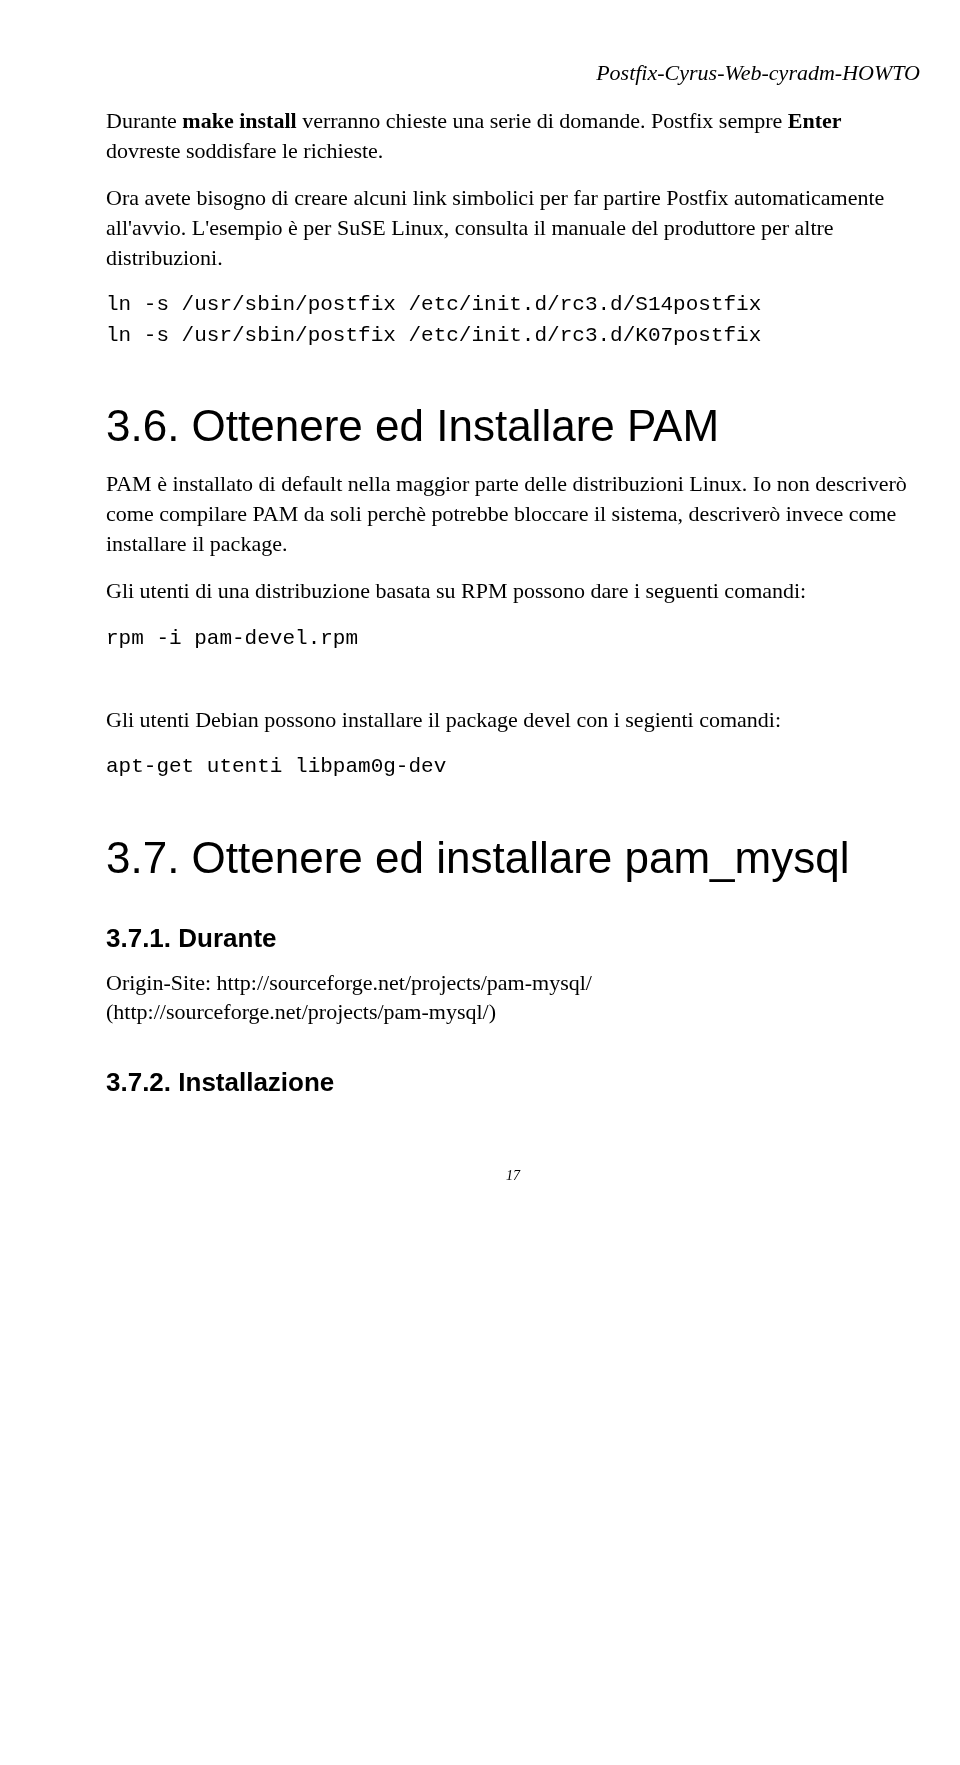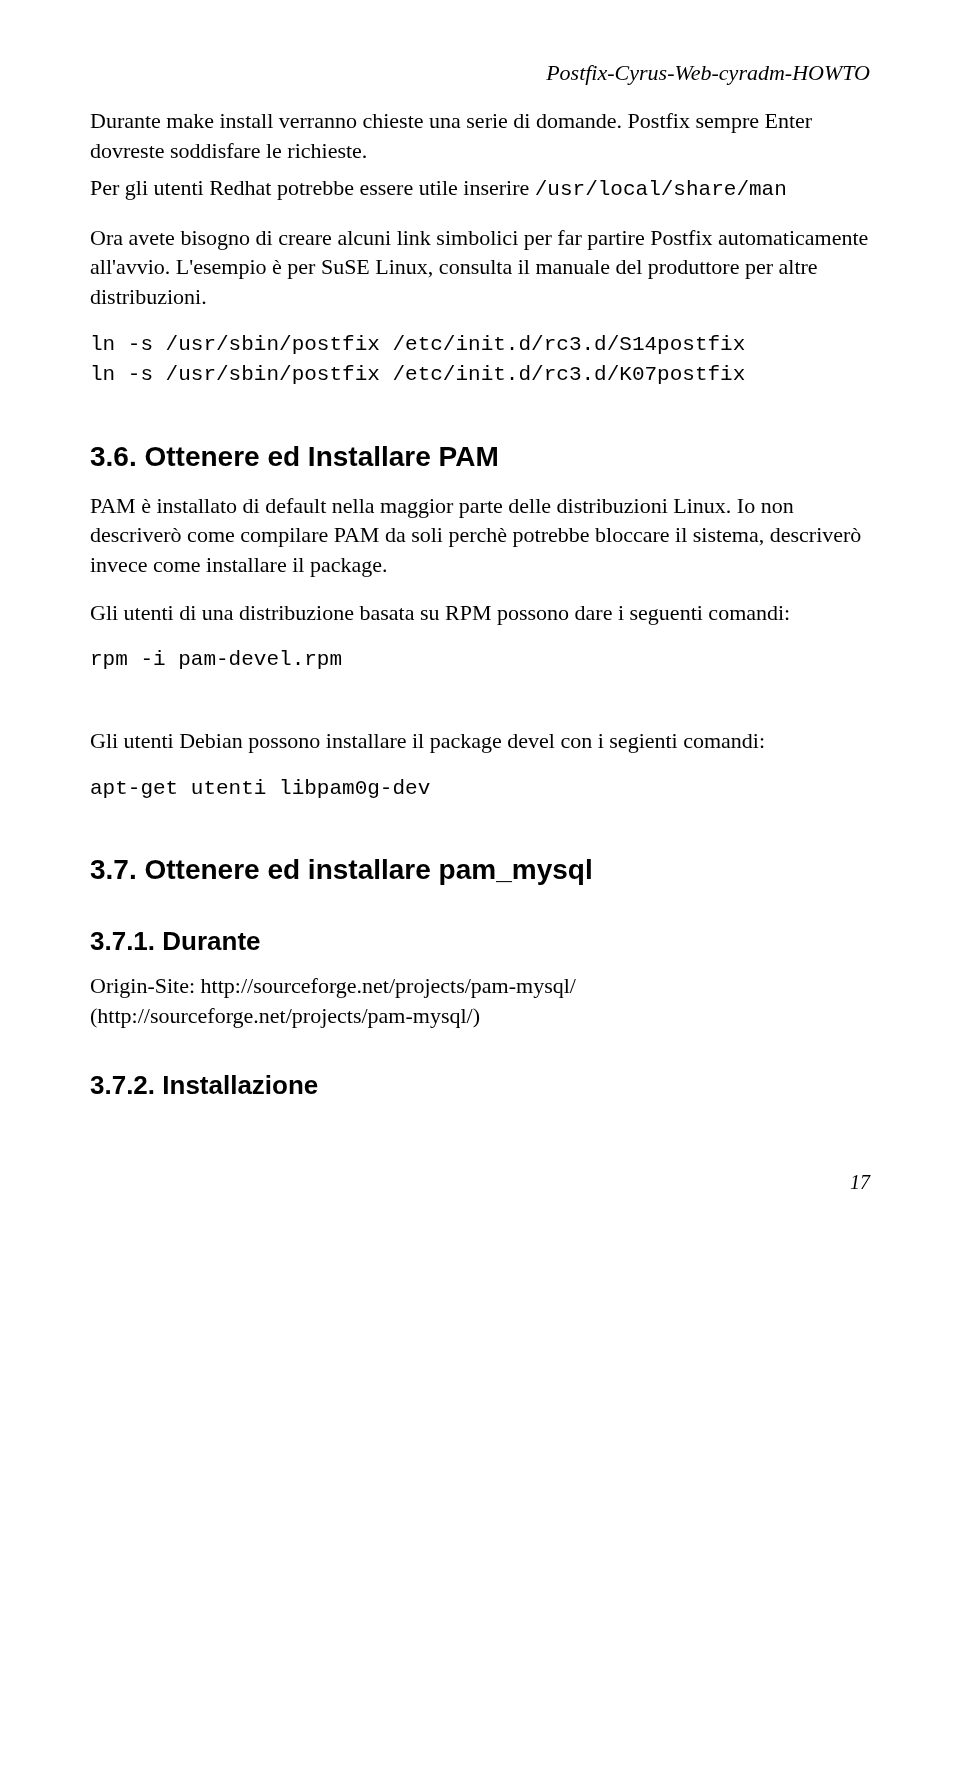--- a/index.html
+++ b/index.html
@@ -4,78 +4,76 @@
 <style>
   body {
     margin: 0;
     padding: 0;
     font-family: "Times New Roman", Times, serif;
     background: #fff;
     color: #000;
     width: 960px;
   }
   .page {
-    padding: 60px 90px 50px 90px;
+    padding: 60px 40px 50px 90px;
     box-sizing: border-box;
+    margin-left: 16px;
   }
   .running-header {
     text-align: right;
     font-style: italic;
     font-size: 22px;
     margin-bottom: 20px;
   }
   p {
     font-size: 22px;
     line-height: 1.35;
     margin: 0 0 8px 0;
   }
-  .bold { font-weight: normal; text-align: right; }
+  .bold { font-weight: bold; text-align: right; }
   .mono {
     font-family: "Courier New", Courier, monospace;
     font-size: 21px;
   }
   pre.mono {
     margin: 18px 0 50px 0;
     white-space: pre-wrap;
     line-height: 1.45;
   }
   h2.section {
     font-family: Helvetica, Arial, sans-serif;
-    font-weight: bold;
-    font-size: 28px;
+    font-weight: normal;
+    font-size: 44px;
     margin: 50px 0 18px 0;
   }
   h3.subsection {
     font-family: Helvetica, Arial, sans-serif;
     font-weight: bold;
     font-size: 26px;
     margin: 40px 0 14px 0;
   }
   .pagenum {
-    text-align: right;
+    text-align: center;
     font-style: italic;
-    font-size: 20px;
+    font-size: 14px;
     margin-top: 70px;
   }
   .spacer-sm { height: 10px; }
 </style>
 </head>
 <body>
 
 <div class="page">
 
   <div class="running-header">Postfix-Cyrus-Web-cyradm-HOWTO</div>
 
   <p>
     <span>Durante </span><span class="bold">make install</span><span> verranno chieste una serie di domande. Postfix sempre </span><span class="bold">Enter</span><span> dovreste soddisfare le richieste.</span>
   </p>
 
-  <p>
-    <span>Per gli utenti Redhat potrebbe essere utile inserire </span><span class="mono">/usr/local/share/man</span>
-  </p>
 
   <div class="spacer-sm"></div>
 
   <p>Ora avete bisogno di creare alcuni link simbolici per far partire Postfix automaticamente all'avvio. L'esempio è per SuSE Linux, consulta il manuale del produttore per altre distribuzioni.</p>
 
   <pre class="mono">ln -s /usr/sbin/postfix /etc/init.d/rc3.d/S14postfix
 ln -s /usr/sbin/postfix /etc/init.d/rc3.d/K07postfix</pre>
 
   <h2 class="section">3.6. Ottenere ed Installare PAM</h2>
 

